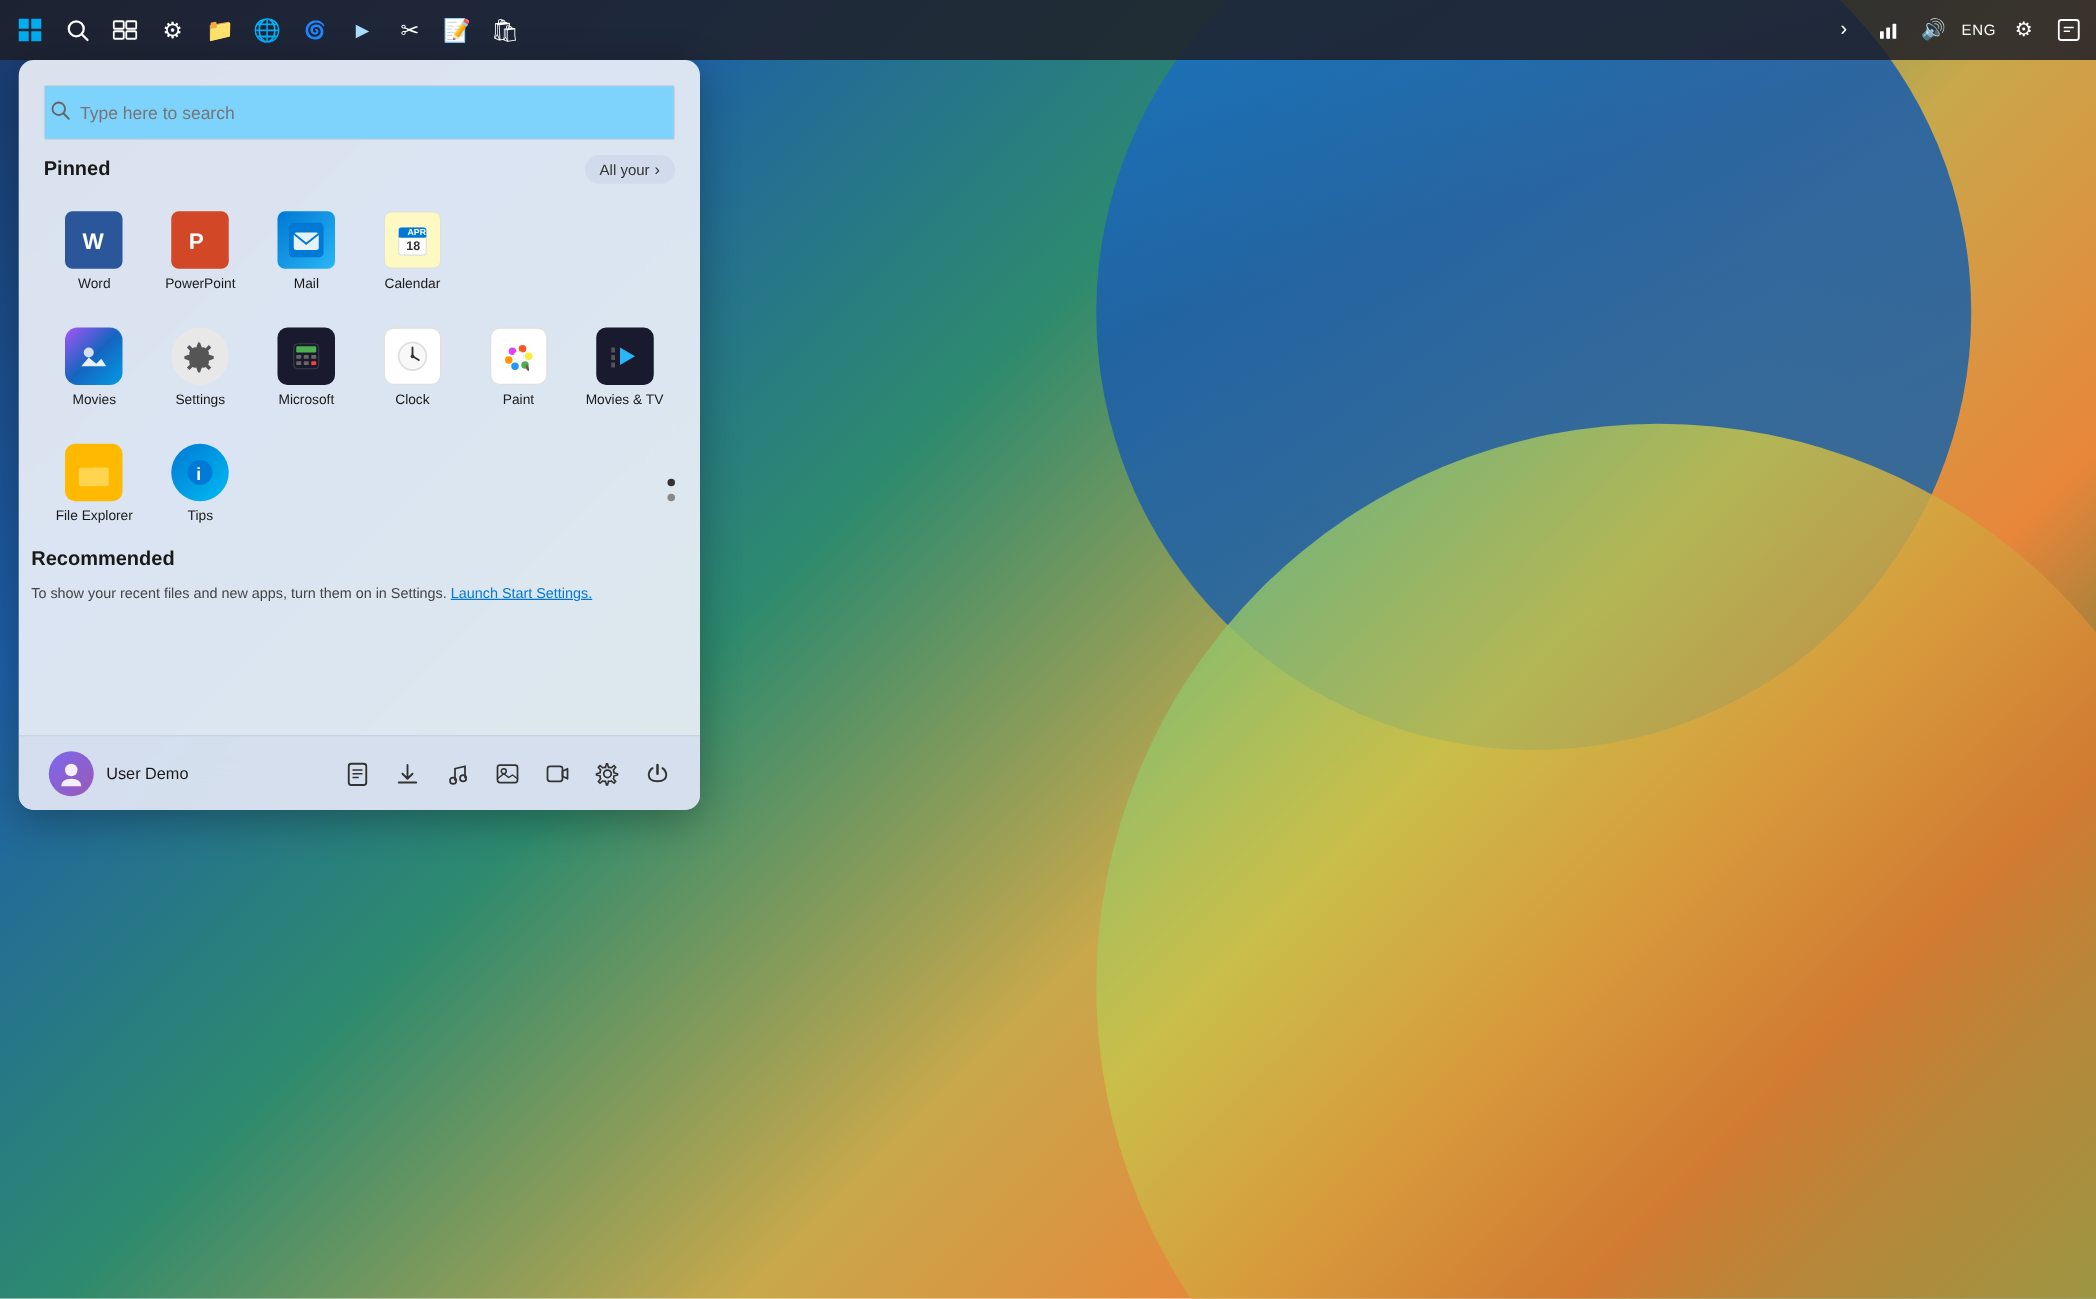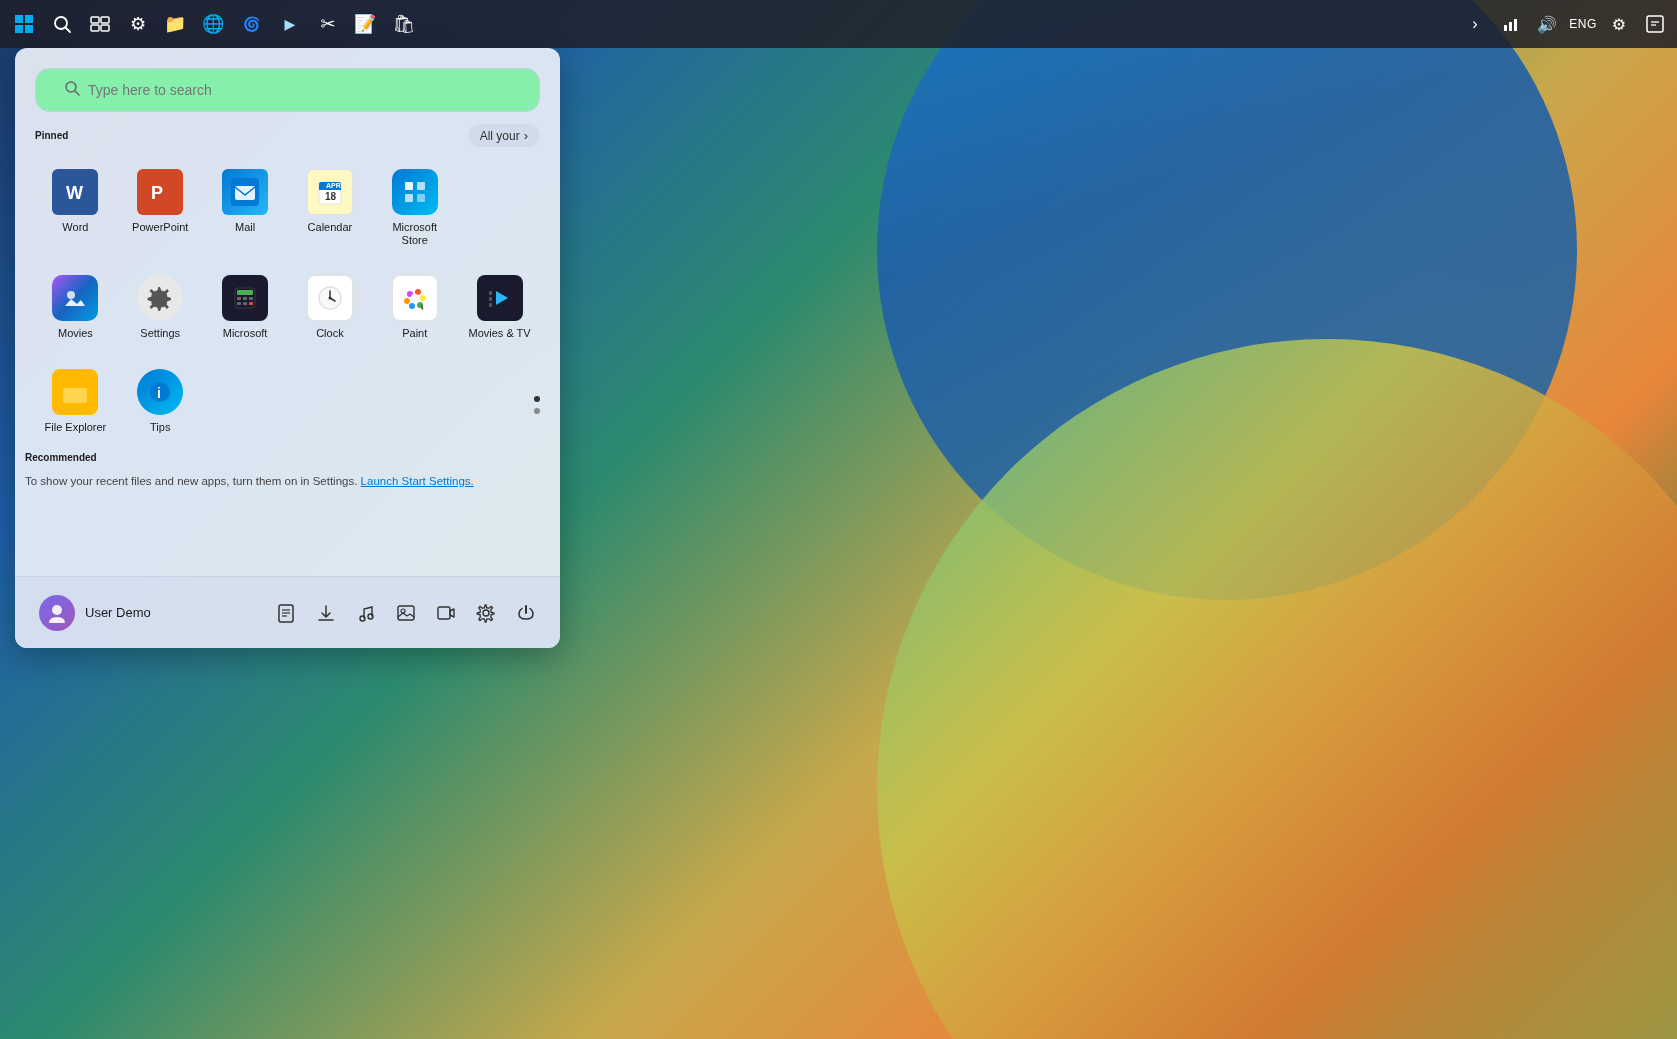--- a/index.html
+++ b/index.html
@@ -108,25 +108,25 @@
     }
 
     
     .search-bar-container {
       padding: 20px 20px 12px;
     }
     .search-bar {
       width: 100%;
       height: 44px;
       border: 1.5px solid #c8d0e0;
-      border-radius: 14px;
-      background: #86efac;
-      display: flex;
-      align-items: center;
-      padding: 0 28px;
+      border-radius: 2px;
+      background: #7dd3fc;
+      display: flex;
+      align-items: center;
+      padding: 0 4px;
       gap: 8px;
     }
     .search-icon {
       color: #666;
       font-size: 16px;
     }
     .search-input {
       flex: 1;
       border: none;
       outline: none;
@@ -140,21 +140,21 @@
       padding: 0 20px;
       flex: 1;
     }
     .section-header {
       display: flex;
       align-items: center;
       justify-content: space-between;
       margin-bottom: 12px;
     }
     .section-title {
-      font-size: 10px;
+      font-size: 16px;
       font-weight: 600;
       color: #1a1a1a;
     }
     .all-apps-btn {
       display: flex;
       align-items: center;
       gap: 4px;
       font-size: 12px;
       color: #333;
       background: rgba(200,210,230,0.5);
@@ -221,21 +221,21 @@
       height: 6px;
       border-radius: 50%;
       background: #888;
     }
     .dot.active {
       background: #333;
     }
 
     
     .start-menu-bottom {
-      height: 72px;
+      height: 60px;
       background: rgba(210, 220, 238, 0.7);
       display: flex;
       align-items: center;
       padding: 0 16px;
       border-top: 1px solid rgba(180,200,220,0.5);
     }
     .user-info {
       display: flex;
       align-items: center;
       gap: 10px;
@@ -412,31 +412,20 @@
             <rect x="3" y="4" width="22" height="22" rx="2" fill="white" stroke="#e0e0e0"></rect>
             <rect x="3" y="4" width="22" height="8" rx="2" fill="#0078d4"></rect>
             <rect x="3" y="10" width="22" height="2" fill="#0078d4"></rect>
             <text x="10" y="10" font-size="7" fill="white" font-family="Arial" font-weight="bold">APR</text>
             <text x="9" y="22" font-size="10" fill="#333" font-family="Arial" font-weight="bold">18</text>
           </svg>
         </div>
         <span class="app-label">Calendar</span>
       </div>
 
-      <div class="app-item">
-        <div class="app-icon-container" style="background:linear-gradient(135deg,#0078d4,#00bcf2); border-radius:10px;">
-          <svg width="28" height="28" viewBox="0 0 28 28" fill="none">
-            <rect x="4" y="4" width="8" height="8" fill="white" opacity="0.9" rx="1"></rect>
-            <rect x="16" y="4" width="8" height="8" fill="white" opacity="0.7" rx="1"></rect>
-            <rect x="4" y="16" width="8" height="8" fill="white" opacity="0.7" rx="1"></rect>
-            <rect x="16" y="16" width="8" height="8" fill="white" opacity="0.5" rx="1"></rect>
-          </svg>
-        </div>
-        <span class="app-label">Microsoft Store</span>
-      </div>
     </div>
 
     <div class="app-grid">
 
       <div class="app-item">
         <div class="app-icon-container" style="background:linear-gradient(135deg,#a855f7,#1565c0,#039be5); border-radius:10px;">
           <svg width="28" height="28" viewBox="0 0 28 28" fill="none">
             <circle cx="10" cy="11" r="4" fill="white" opacity="0.8"></circle>
             <path d="M4 22 L10 15 L16 20 L20 16 L24 22Z" fill="white" opacity="0.9"></path>
           </svg>

